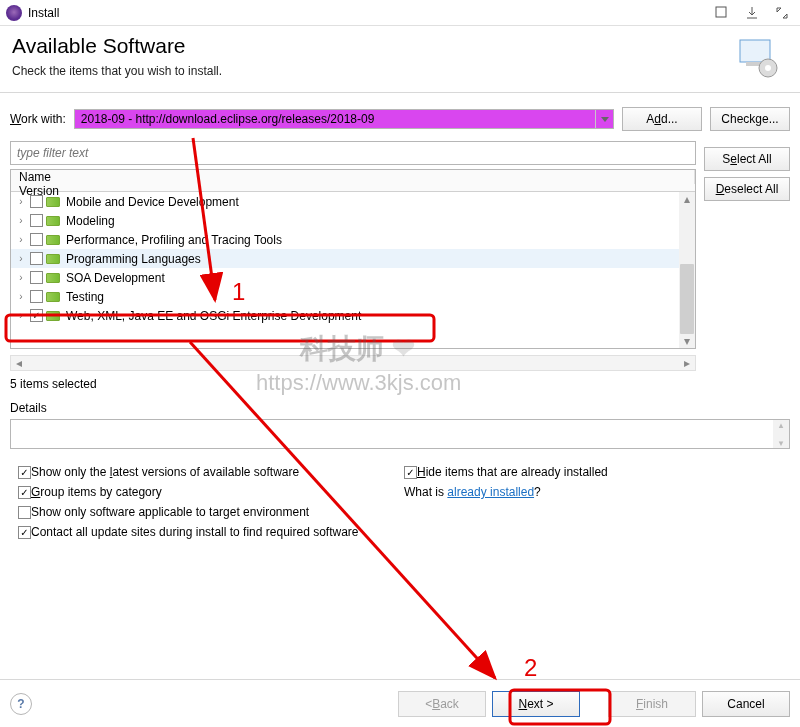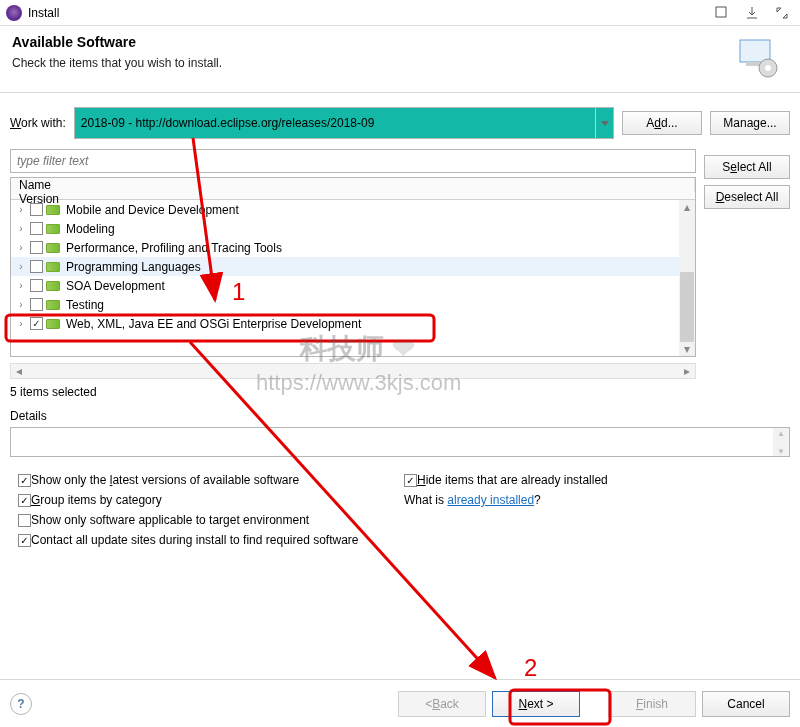--- a/index.html
+++ b/index.html
@@ -35,41 +35,41 @@
   .win-btn { width:16px; height:16px; display:flex; align-items:center; justify-content:center; color:#555; }
   .win-btn svg { width:14px; height:14px; }
 
   
   .header {
     padding: 6px 12px 10px 12px;
     display:flex; align-items:flex-start;
     border-bottom: 1px solid #d8d8d8;
   }
   .header-left { flex:1; }
-  .header-title { font-size:14px; font-weight:bold; margin:2px 0 6px 0; }
+  .header-title { font-size:21px; font-weight:normal; margin:2px 0 6px 0; }
   .header-sub { font-size:12px; color:#222; }
   .header-icon {
     width:48px; height:48px;
     margin: 2px 6px 0 0;
     display:flex; align-items:center; justify-content:center;
   }
 
   
   .workwith {
     display:flex; align-items:center;
     gap:8px;
     padding: 14px 10px 10px 10px;
   }
   .workwith label { white-space:nowrap; }
   .workwith-combo {
     flex:1;
-    height:32px;
-    border:1px solid #b6b6b6;
-    display:flex; align-items:center;
-    background:#14b8a6;
+    height:20px;
+    border:1px solid #b6b6b6;
+    display:flex; align-items:center;
+    background:#d946ef;
   }
   .workwith-combo input {
     flex:1; border:none; outline:none; height:100%;
     padding:0 6px; font:inherit;
     background:transparent;
   }
   .workwith-combo .combo-arrow {
     width:18px; height:100%;
     border-left:1px solid #c8c8c8;
     display:flex; align-items:center; justify-content:center;
@@ -311,21 +311,21 @@
           <path d="M0 0 L4 5 L8 0 Z" fill="#666"></path>
         </svg>
     </div>
   </div>
   <button class="side-btn">
       <span>A</span>
       <span class="underline-key">d</span>
       <span>d...</span>
     </button>
   <button class="side-btn">
-      <span>Mana</span>
+      <span>Check</span>
       <span class="underline-key">g</span>
       <span>e...</span>
     </button>
 </div>
 
 <div class="body-row">
   <div class="tree-wrap">
     <input class="filter-input" type="text" placeholder="type filter text" style="">
     <div style="height:4px"></div>
     <div class="grid">

